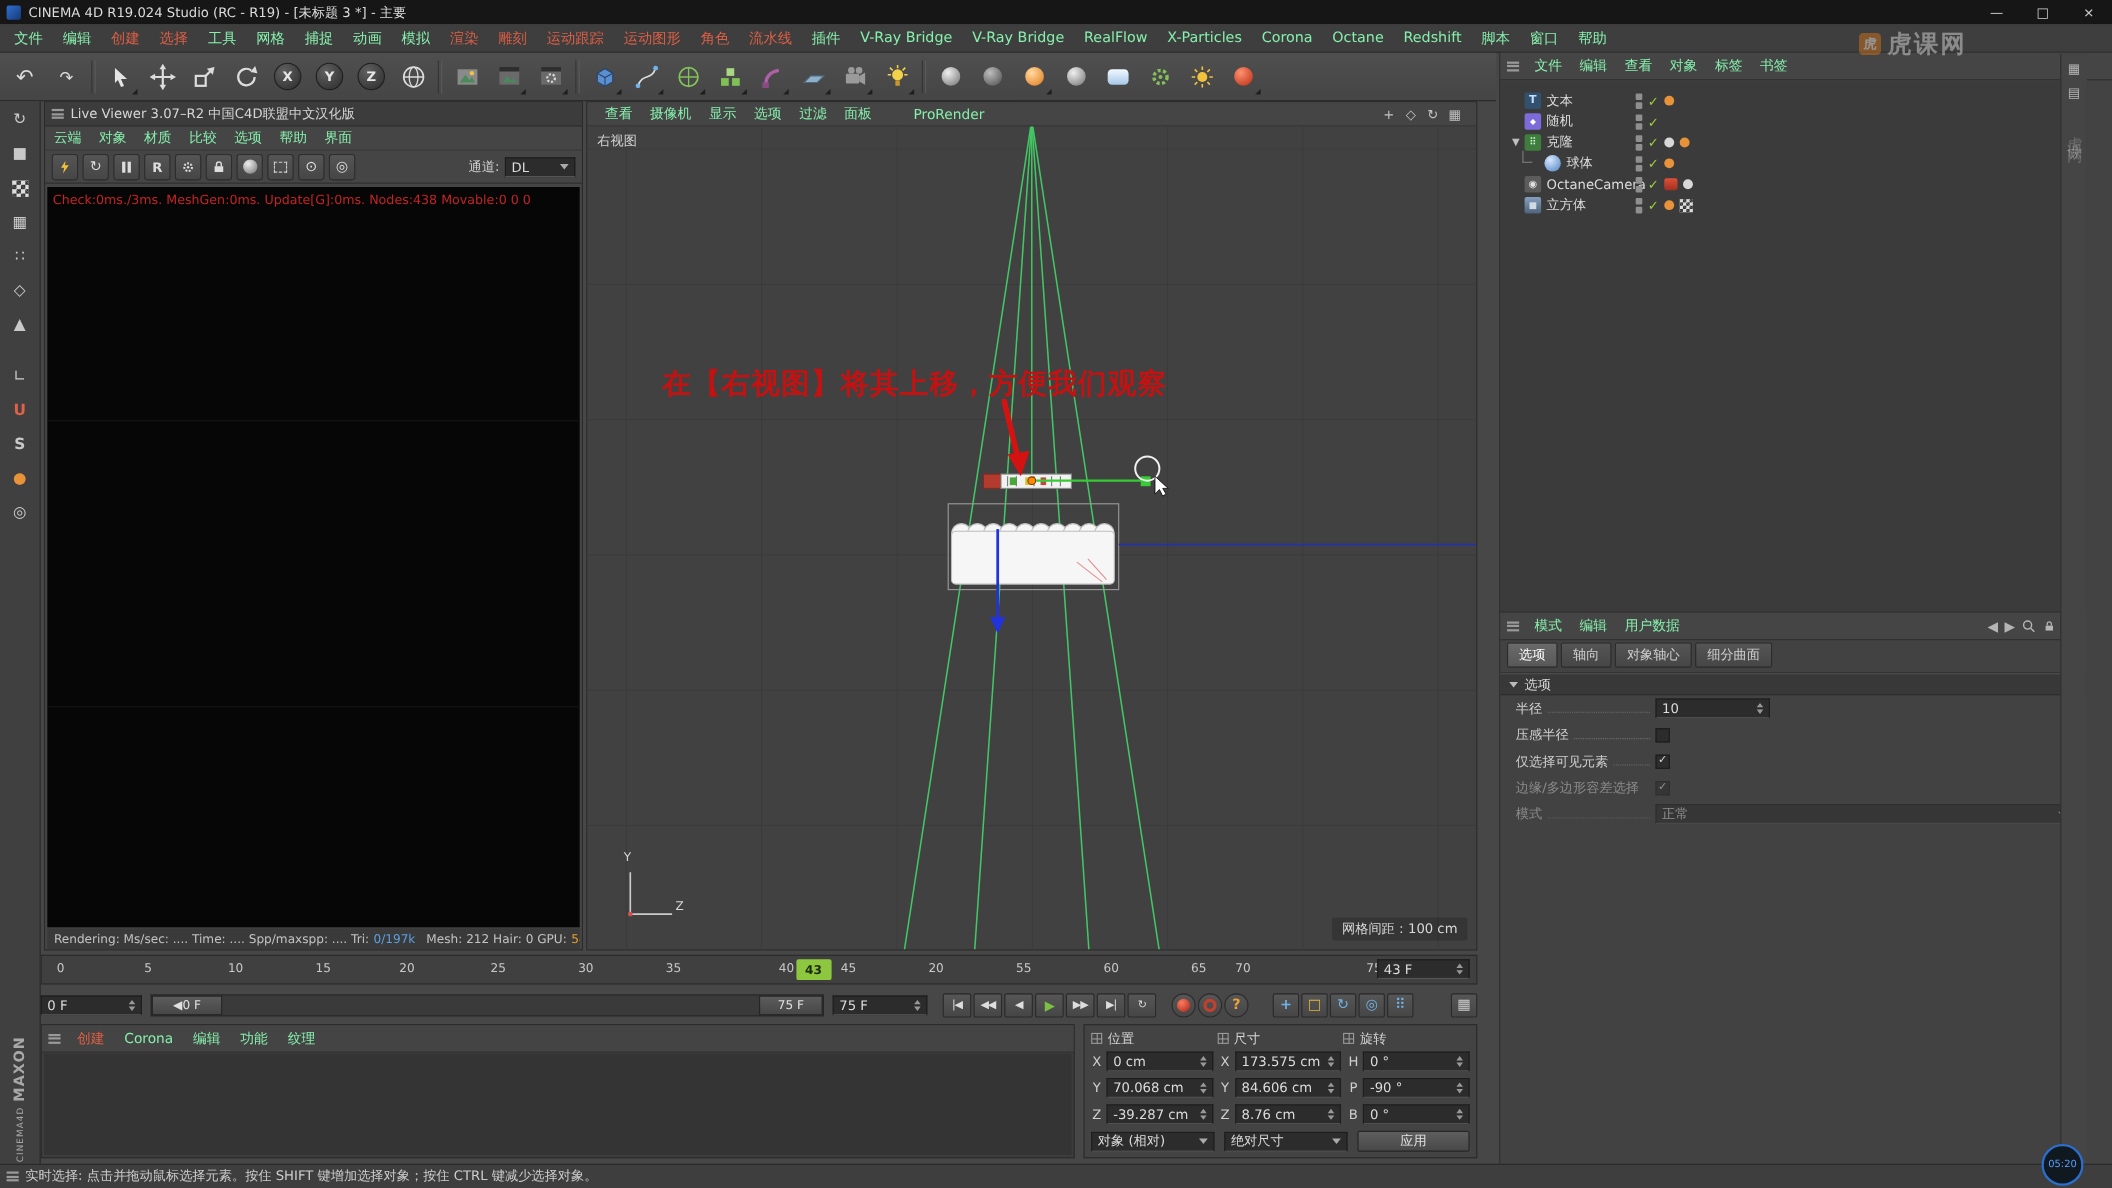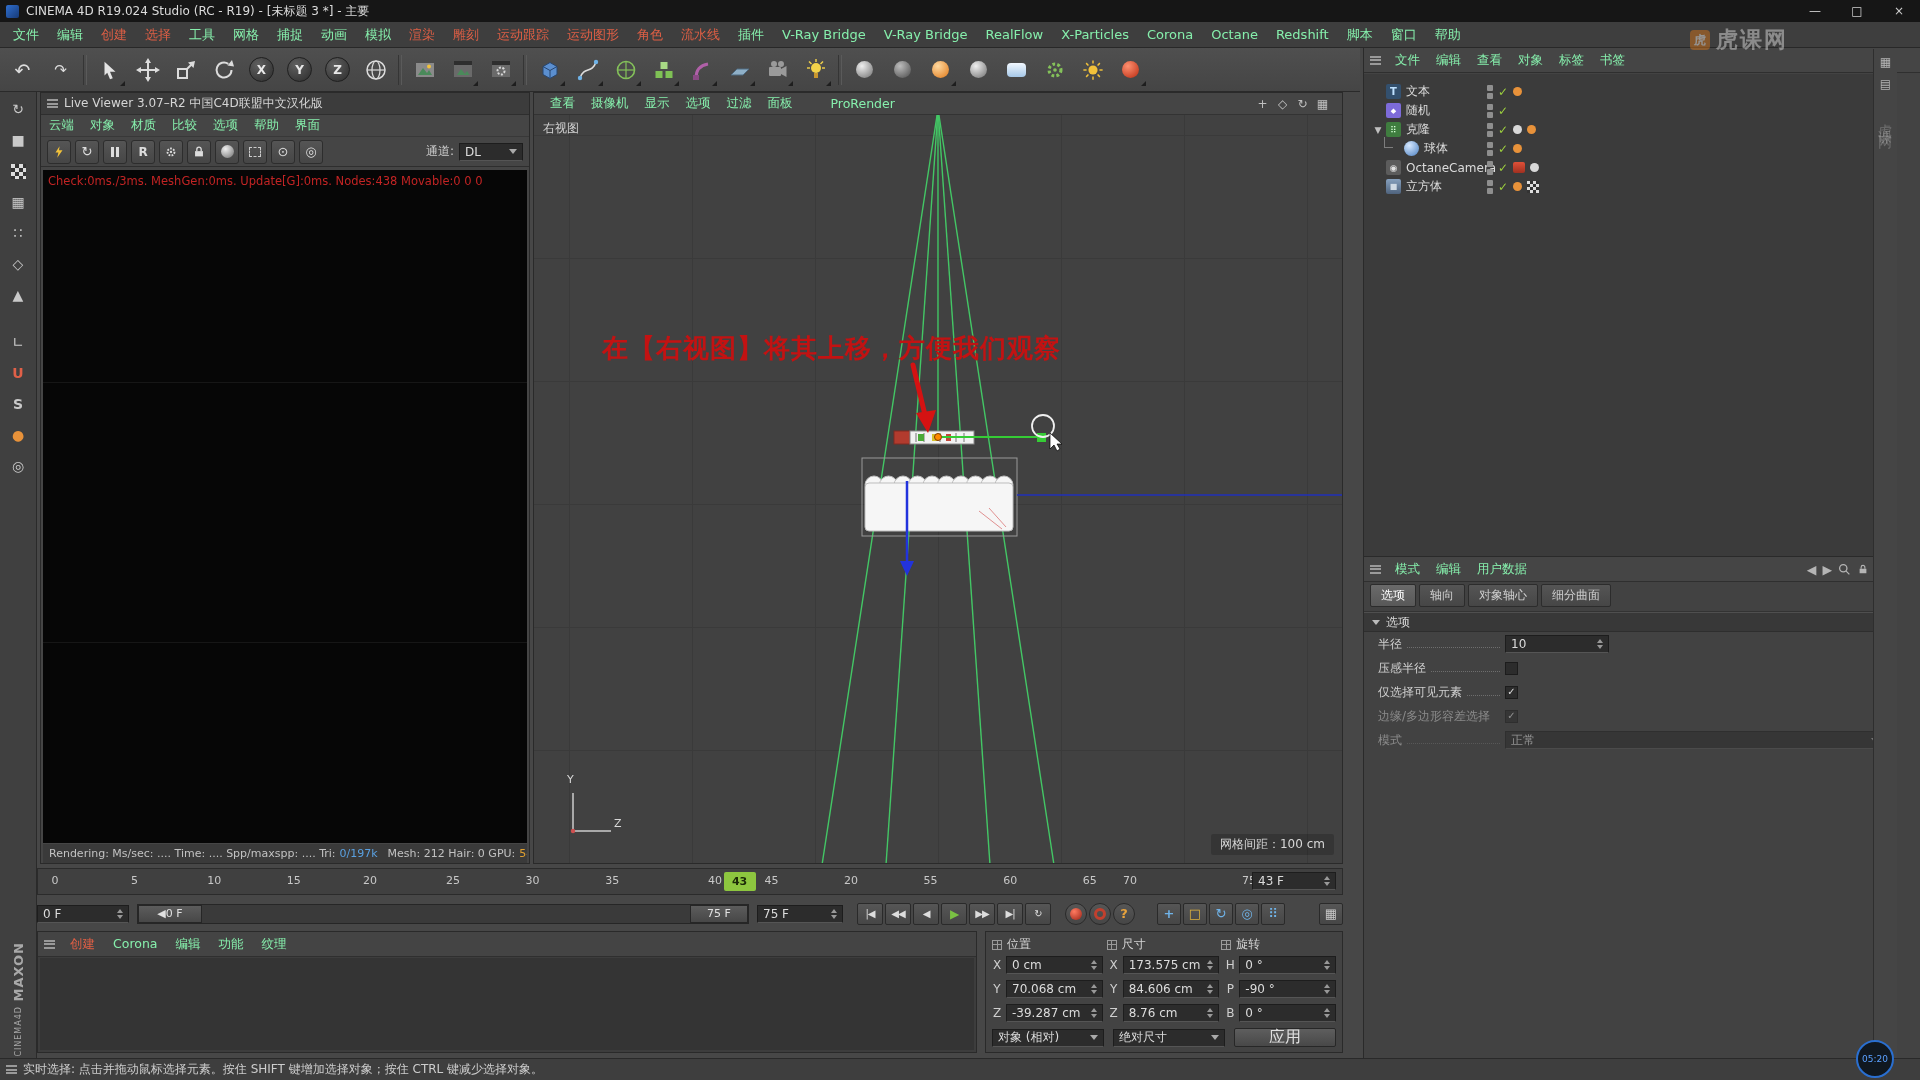--- a/index.html
+++ b/index.html
@@ -146,30 +146,30 @@
 .rec{width:12px;height:12px;border-radius:50%;background:radial-gradient(circle at 35% 30%,#ff7a60,#9c2418)}
 .akey{width:12px;height:12px;border-radius:50%;border:3px solid #c2402e}
 .qm{color:#e8a33d;font-weight:bold;font-size:13px}
 .kbtn{width:24px;height:22px;background:linear-gradient(#565656,#464646);border:1px solid #2a2a2a;border-radius:2px;display:flex;align-items:center;justify-content:center;font-size:13px}
 .kb{color:#6fb3e8}.ko{color:#e0b33c}
 
 #materials{left:37px;top:931px;width:940px;height:122px;position:absolute;background:#3d3d3d;border:1px solid #2a2a2a}
 #materials .pmenu{background:#444}
 #mat-area{position:absolute;left:2px;right:2px;top:26px;bottom:2px;background:#343434}
 #coords{left:985px;top:931px;width:358px;height:122px;position:absolute;background:#434343;border:1px solid #2a2a2a;padding:3px 6px}
-.chead{display:flex;height:18px;align-items:flex-end;font-size:12px;color:#d4d4d4}
+.chead{display:flex;height:18px;align-items:center;font-size:12px;color:#d4d4d4}
 .chead .cg{flex:1;display:flex;align-items:center;gap:5px}
 .gicon{display:inline-block;width:10px;height:10px;border:1px solid #9a9a9a;background:linear-gradient(#9a9a9a,#9a9a9a) center/10px 1px no-repeat,linear-gradient(#9a9a9a,#9a9a9a) center/1px 10px no-repeat}
 .crow{display:flex;height:24px;align-items:center;gap:6px}
 .ccell{flex:1;display:flex;align-items:center;gap:4px}
 .axl{width:10px;text-align:center;color:#cfcfcf;font-size:12px}
 .cfld{flex:1}
 .cbot{display:flex;gap:9px;margin-top:3px;align-items:center}
 .dd-field{flex:1}
-.btn{flex:1;height:19px;background:linear-gradient(#5e5e5e,#484848);border:1px solid #272727;border-radius:2px;display:flex;align-items:center;justify-content:center;font-size:16px;color:#e0e0e0}
+.btn{flex:1;height:19px;background:linear-gradient(#5e5e5e,#484848);border:1px solid #272727;border-radius:2px;display:flex;align-items:center;justify-content:center;font-size:12px;color:#e0e0e0}
 
 #statusbar{left:0;top:1058px;width:1920px;height:22px;background:#3e3e3e;border-top:1px solid #292929;display:flex;align-items:center;font-size:12px;color:#cdcdcd}
 
 #wm{left:1690px;top:25px;position:absolute;display:flex;align-items:center;gap:6px;opacity:.45}
 #wm .logo{width:20px;height:20px;border-radius:4px;background:#e07818;color:#fff;display:flex;align-items:center;justify-content:center;font-size:12px;font-weight:bold}
 #wm .txt{font-size:22px;font-weight:bold;color:#e8e8e8;letter-spacing:2px}
 #badge{left:1856px;top:1040px;position:absolute;width:38px;height:38px;border-radius:50%;background:#101820;border:2px solid #2a6fd0;color:#5aa0ff;font-size:9px;display:flex;align-items:center;justify-content:center;z-index:9}
 svg{display:block}
 </style>
 </head>

